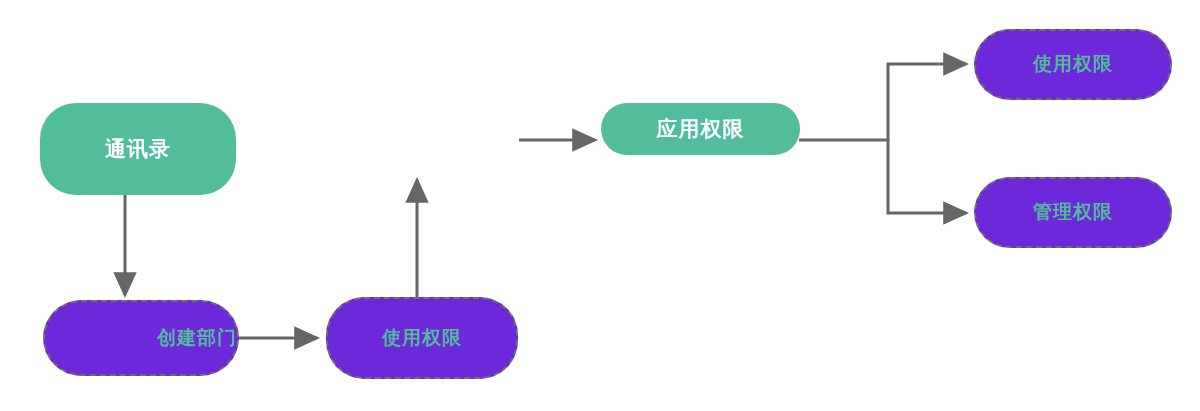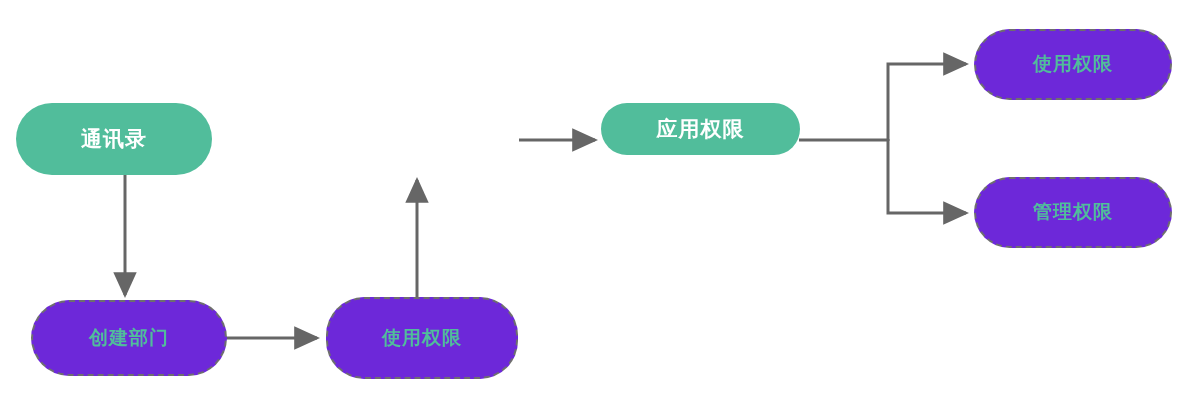--- a/index.html
+++ b/index.html
@@ -77,38 +77,38 @@
 
     <path d="M519,140 L595,140" stroke="#666666" stroke-width="3" fill="none" marker-end="url(#arrowhead)"></path>
 
     <path d="M799,140 L888,140" stroke="#666666" stroke-width="3" fill="none"></path>
 
     <path d="M888,141 L888,64 L966,64" stroke="#666666" stroke-width="3" fill="none" marker-end="url(#arrowhead)"></path>
 
     <path d="M888,139 L888,213 L966,213" stroke="#666666" stroke-width="3" fill="none" marker-end="url(#arrowhead)"></path>
   </svg>
 
-  <div class="node node-solid" style="left:16px; top:103px; width:196px; height:72px;align-items:center;">
+  <div class="node node-solid" style="left:40px; top:103px; width:196px; height:92px;align-items:center;">
     <span class="node-label">通讯录</span>
   </div>
 
 
   <div class="node node-solid" style="left:601px; top:103px; width:199px; height:52px;">
     <span class="node-label">应用权限</span>
   </div>
 
   <div class="node node-dashed" style="left:974px; top:29px; width:198px; height:71px;">
     <span class="node-label">使用权限</span>
   </div>
 
   <div class="node node-dashed" style="left:974px; top:177px; width:198px; height:71px;justify-content:center;">
     <span class="node-label">管理权限</span>
   </div>
 
-  <div class="node node-dashed" style="left:31px; top:300px; width:196px; height:76px;">
+  <div class="node node-dashed" style="left:43px; top:300px; width:196px; height:76px;justify-content:flex-end;">
     <span class="node-label">创建部门</span>
   </div>
 
   <div class="node node-dashed" style="left:326px; top:297px; width:192px; height:82px;">
     <span class="node-label">使用权限</span>
   </div>
 
 </div>
 
 </body></html>

